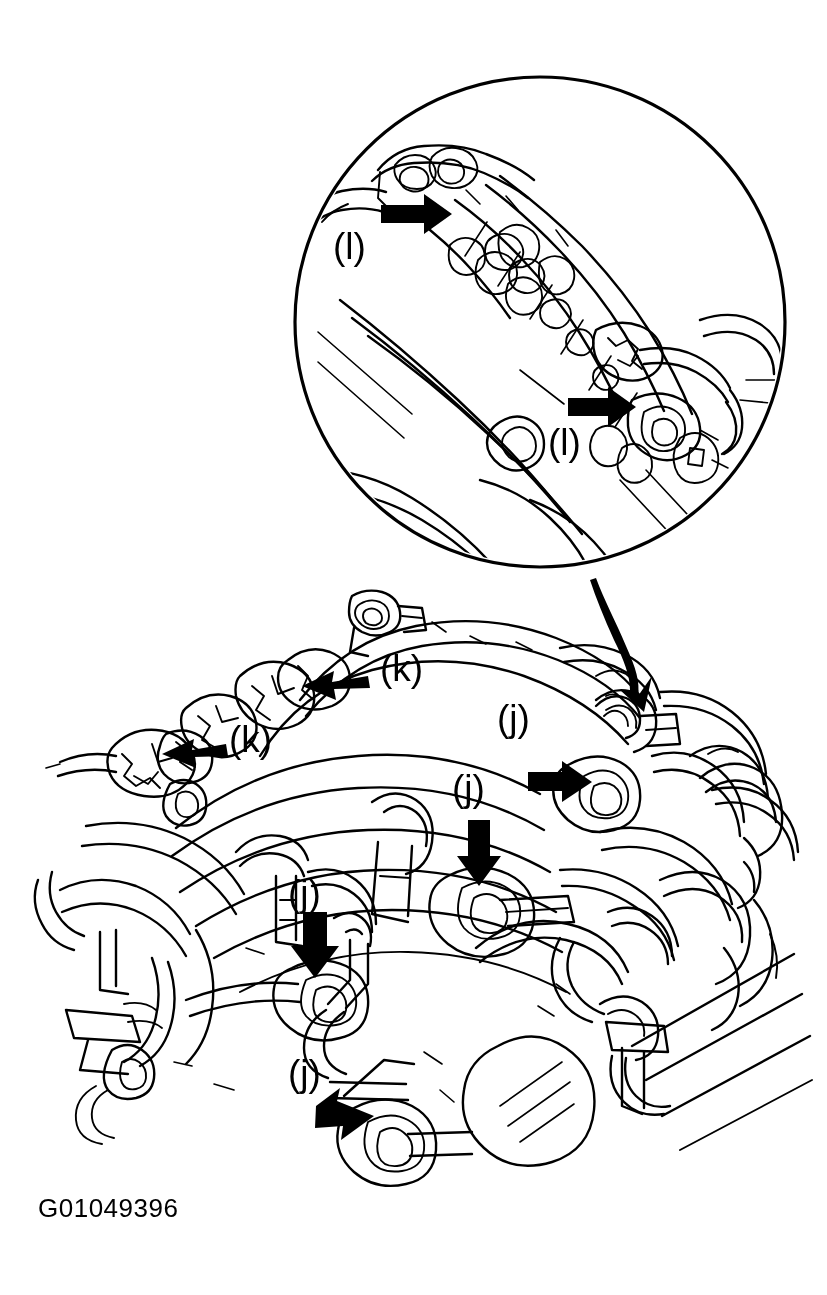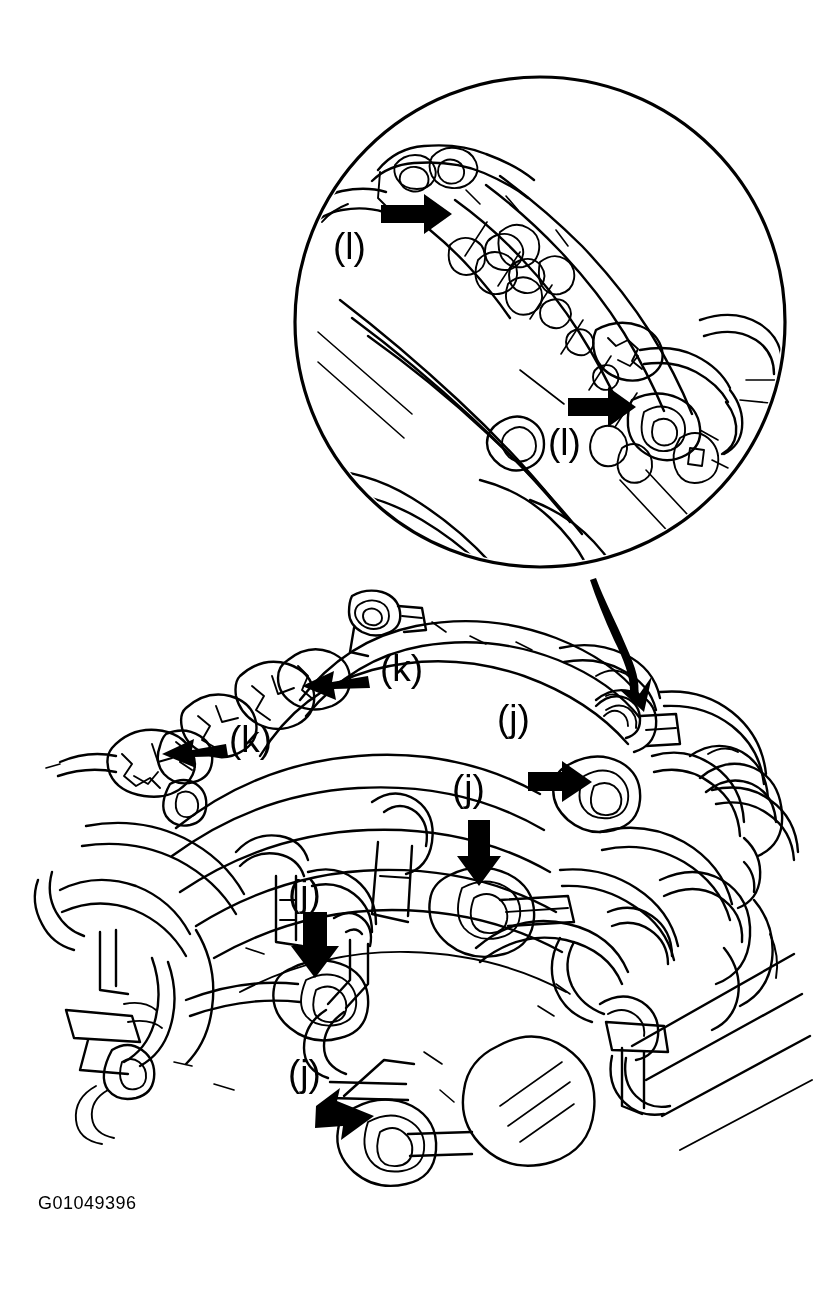--- a/index.html
+++ b/index.html
@@ -25,21 +25,21 @@
     top: 0;
     width: 827px;
     height: 1295px;
     display: block;
   }
   .caption {
     position: absolute;
     left: 38px;
     top: 1193px;
     font-family: "Liberation Sans", sans-serif;
-    font-size: 18px;
+    font-size: 26px;
     letter-spacing: 0.5px;
     color: #000000;
     white-space: nowrap;
   }
   
   .callout {
     position: absolute;
     font-family: "Liberation Sans", sans-serif;
     font-weight: 400;
     font-size: 37px;

